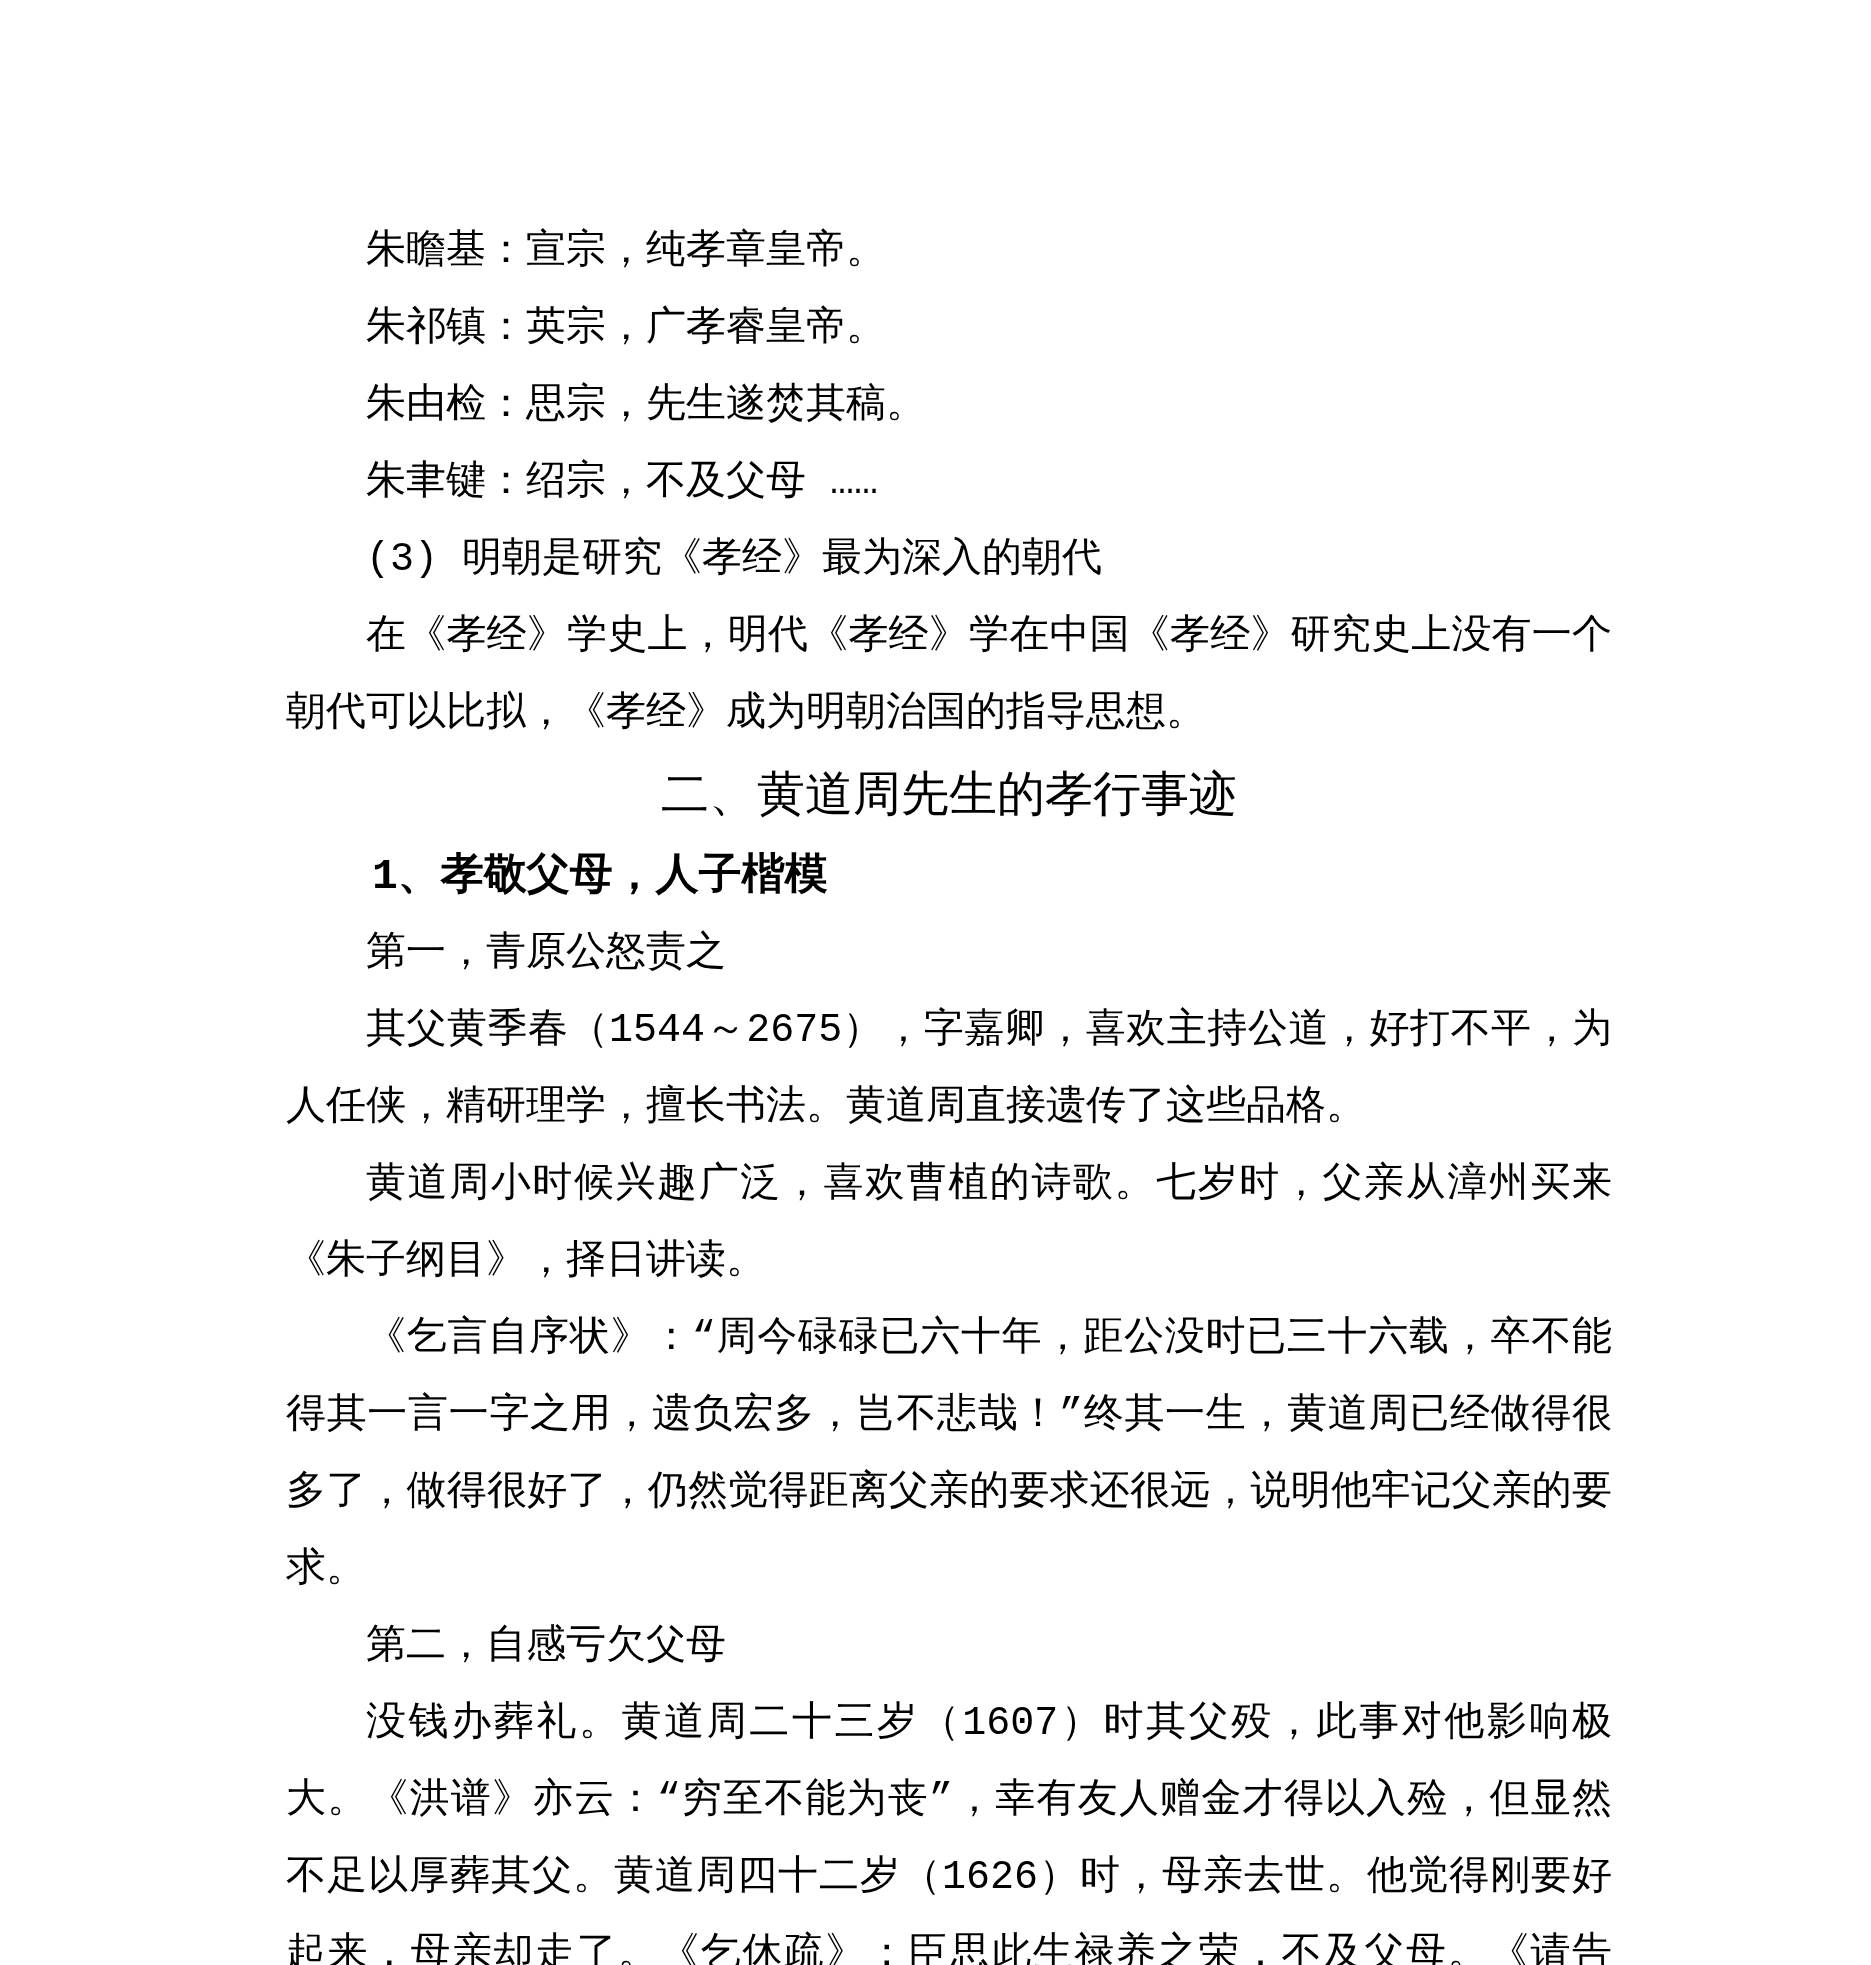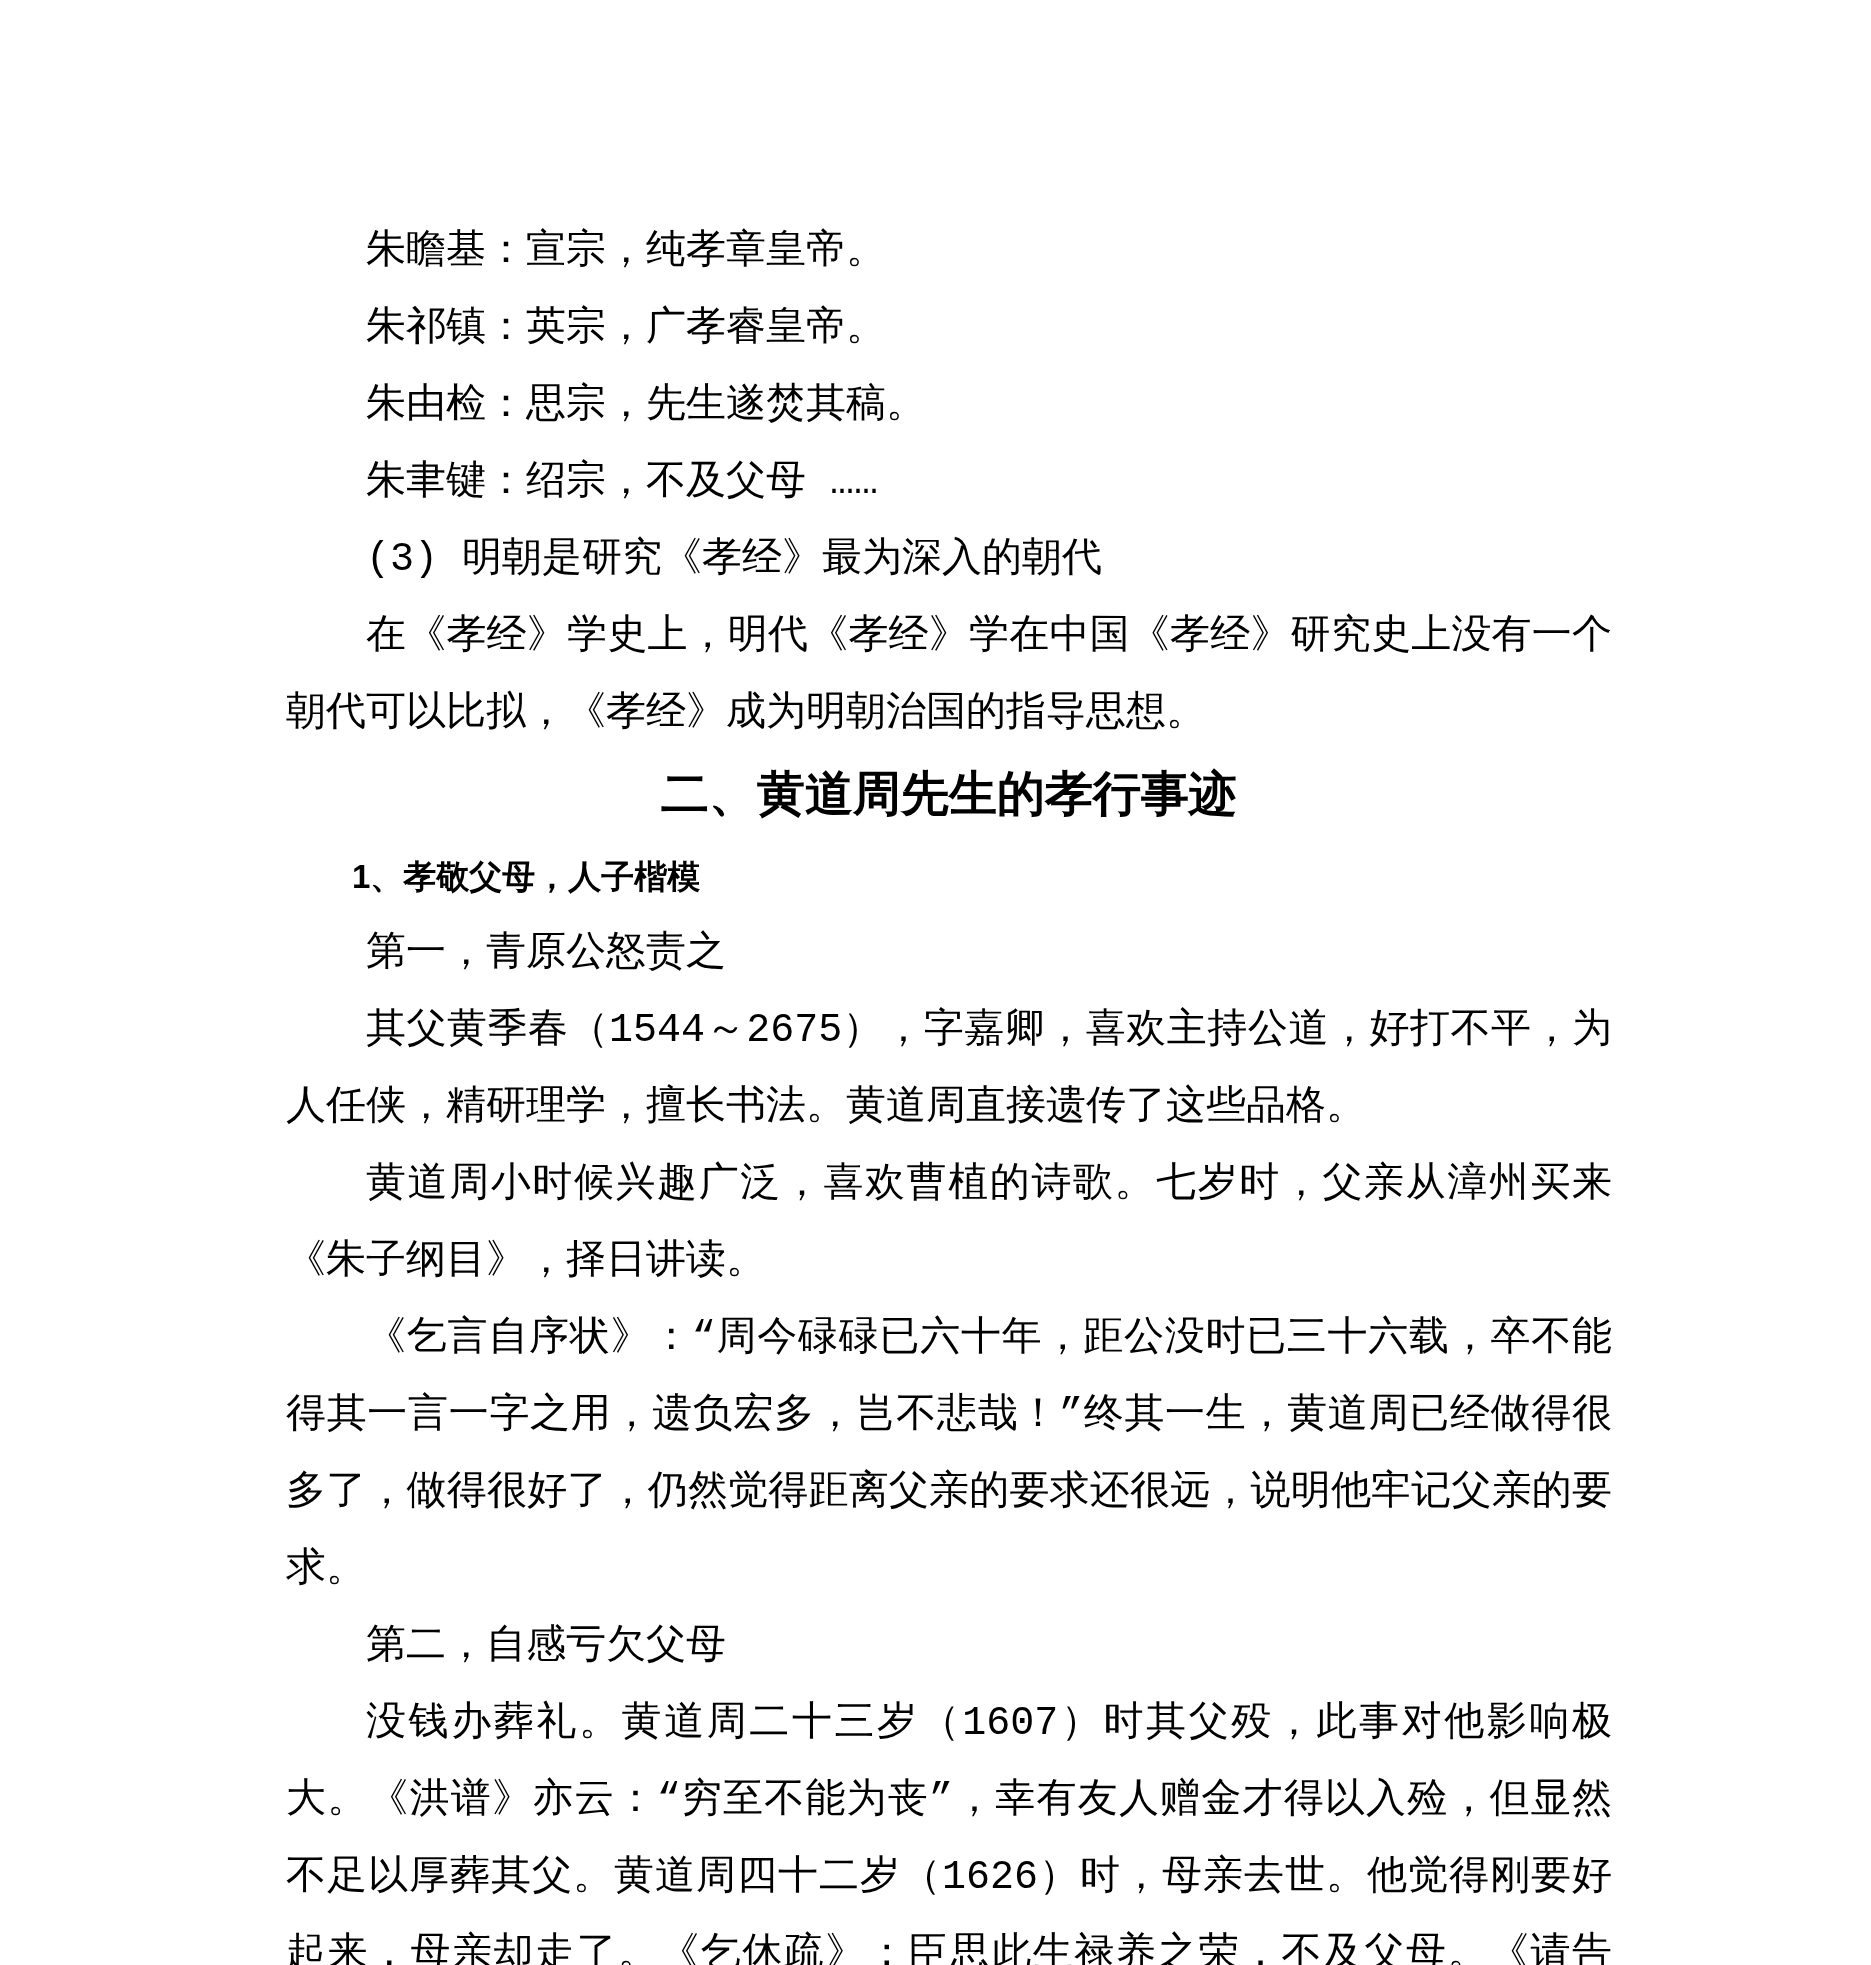--- a/index.html
+++ b/index.html
@@ -31,34 +31,34 @@
     margin: 0;
     padding: 0;
     text-indent: 2em;
     font-family: Liberation Mono, monospace;
   }
   .section-heading {
     margin: 3.1px 0 6.3px 0;
     padding: 0;
     font-size: 48px;
     line-height: 77px;
-    font-weight: bold;
+    font-weight: normal;
     text-align: center;
     text-indent: 0;
     font-family: "Liberation Serif", "DejaVu Serif", serif;
   }
   .sub-heading {
     margin: 0;
     padding: 0;
-    font-size: 33px;
+    font-size: 43px;
     line-height: 77px;
     font-weight: bold;
     text-indent: 2em;
     text-align: left;
-    font-family: Liberation Sans, sans-serif;
+    font-family: Liberation Mono, monospace;
   }
 </style>
 </head>
 <body>
 
 <div class="page">
   <div class="content">
     <p class="para">朱瞻基：宣宗，纯孝章皇帝。</p>
     <p class="para">朱祁镇：英宗，广孝睿皇帝。</p>
     <p class="para">朱由检：思宗，先生遂焚其稿。</p>

